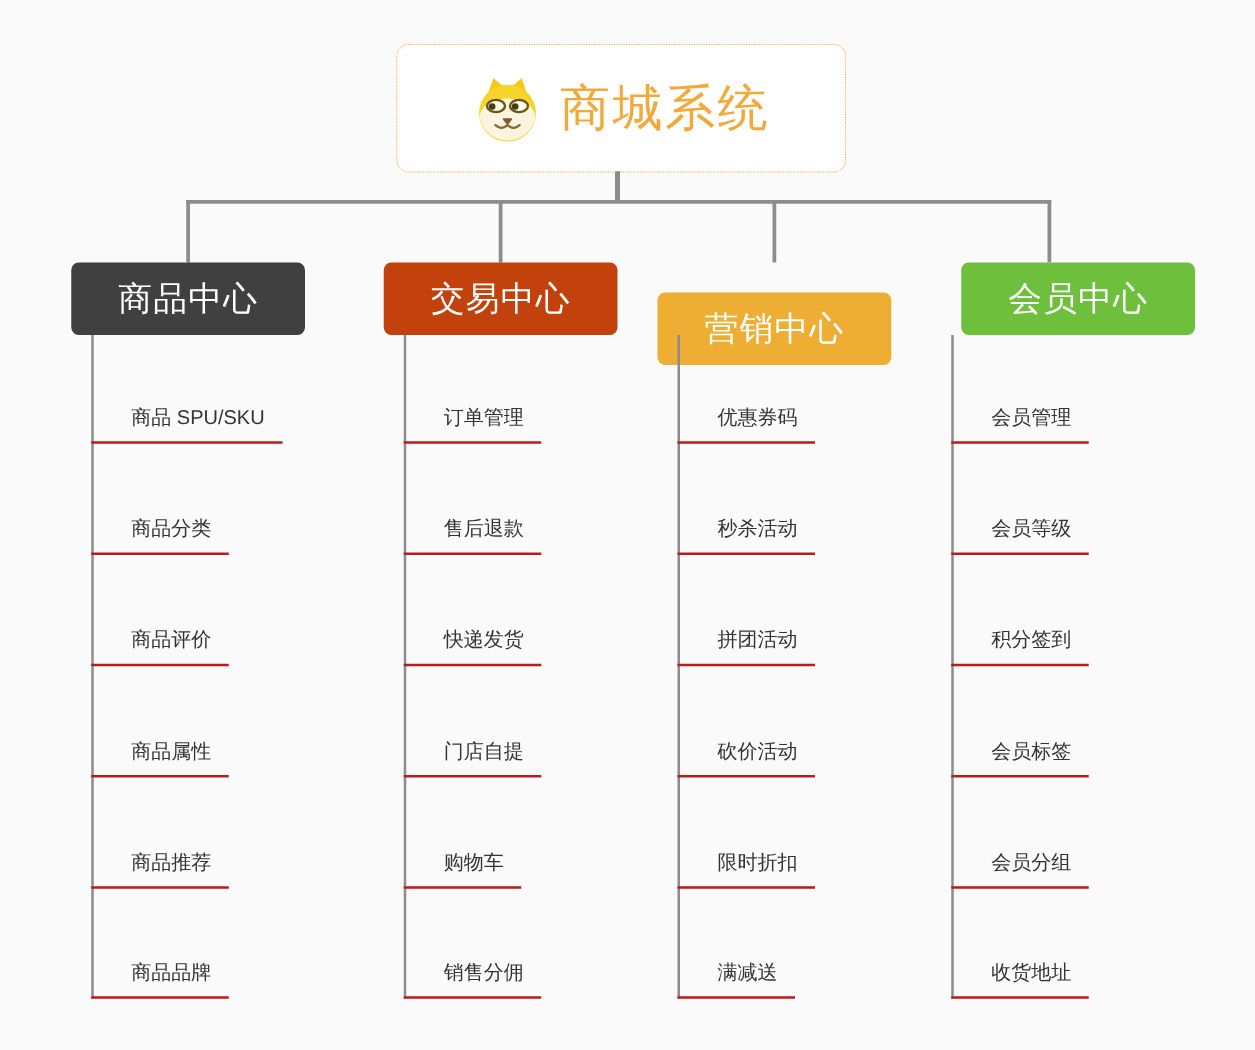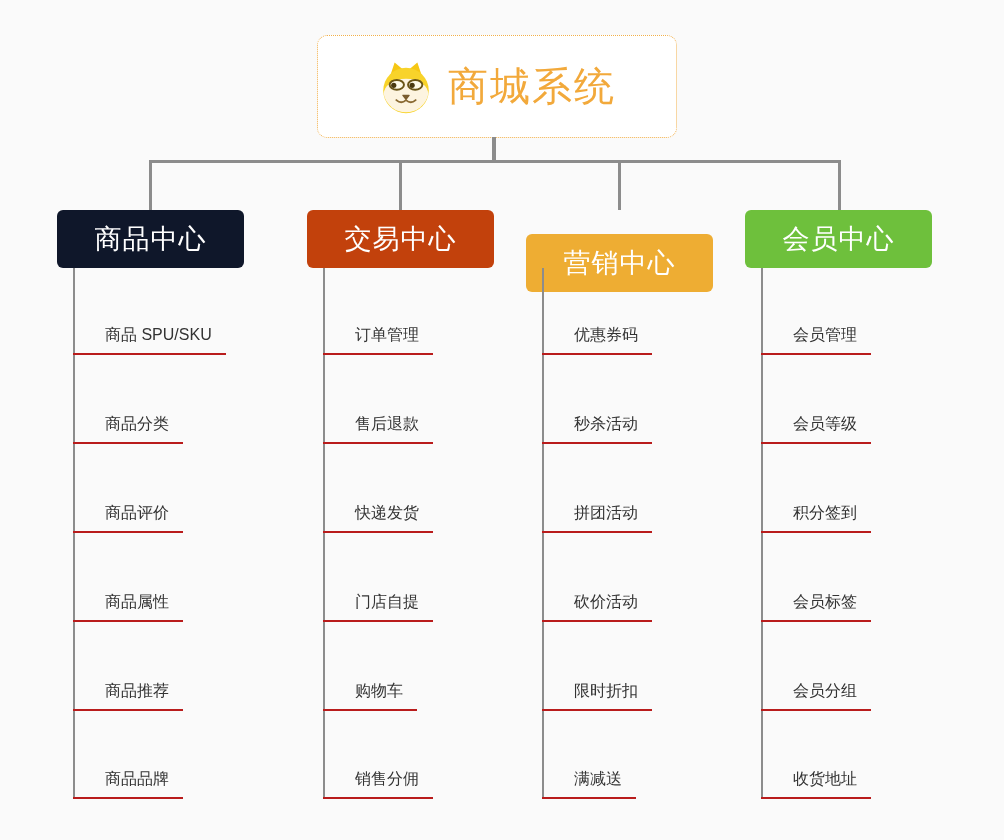--- a/index.html
+++ b/index.html
@@ -57,24 +57,24 @@
     <span class="root-title" style="color: rgb(242, 169, 59);">商城系统</span>
   </div>
 
   <div class="line stem"></div>
   <div class="line bus"></div>
   <div class="line drop d0"></div>
   <div class="line drop d1"></div>
   <div class="line drop d2"></div>
   <div class="line drop d3"></div>
 
-  <div class="hub h0" style="background: #0f172a;">商品中心</div>
+  <div class="hub h0" style="background: #404040;">商品中心</div>
   <div class="hub h1" style="background: #c2410c;">交易中心</div>
   <div class="hub h2" style="background: rgb(238, 173, 51); margin-top: 24px;">营销中心</div>
-  <div class="hub h3" style="background: rgb(110, 192, 60);">会员中心</div>
+  <div class="hub h3" style="background: rgb(110, 192, 60); margin-left: 24px;">会员中心</div>
 
   <div class="trunk t0"></div>
   <div class="trunk t1"></div>
   <div class="trunk t2"></div>
   <div class="trunk t3"></div>
 
   <div class="leaf c0 r0">商品 SPU/SKU</div>
   <div class="leaf c0 r1">商品分类</div>
   <div class="leaf c0 r2">商品评价</div>
   <div class="leaf c0 r3">商品属性</div>

